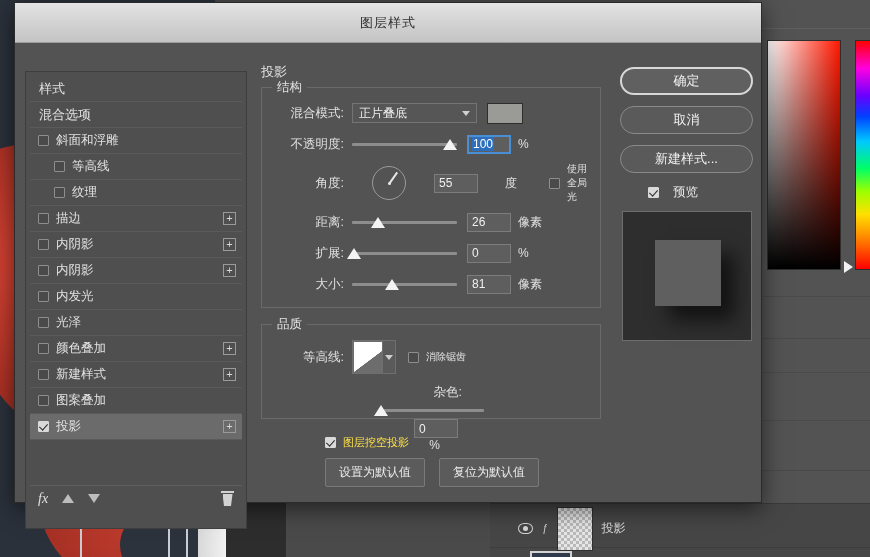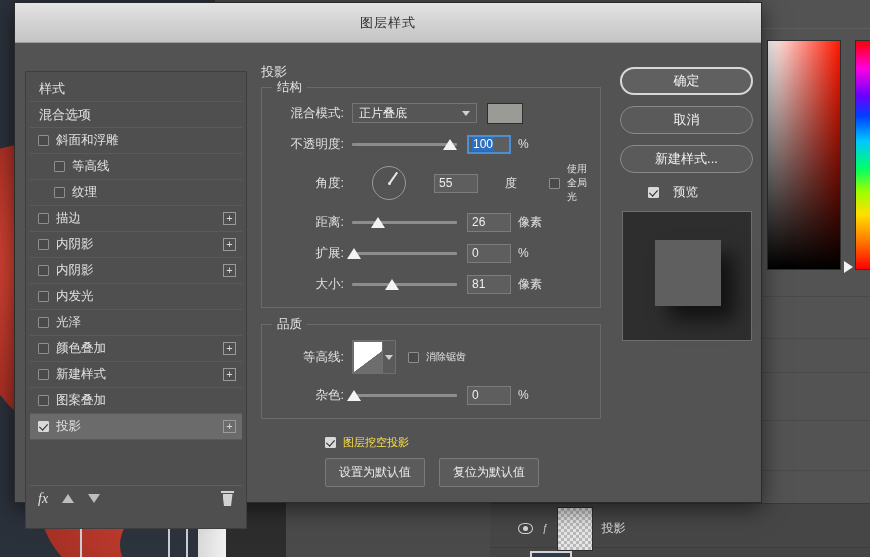--- a/index.html
+++ b/index.html
@@ -489,21 +489,21 @@
               <span class="arrowbox">
                   <i class="chev2"></i>
                 </span>
             </div>
             <span class="inline-cb">
               <i class="cb" id="cb-aa"></i>
               <span>消除锯齿</span>
             </span>
           </div>
 
-          <div class="row" style="margin-bottom:0;">
+          <div class="row" style="margin-bottom:0;flex-direction:column;">
             <span class="lbl">杂色:</span>
             <div class="slider">
               <i class="track"></i>
                 <i class="knob" style="left:-5px;"></i>
             </div>
             <div class="numfield">
               <span>0</span>
             </div>
             <span class="unit">%</span>
           </div>

